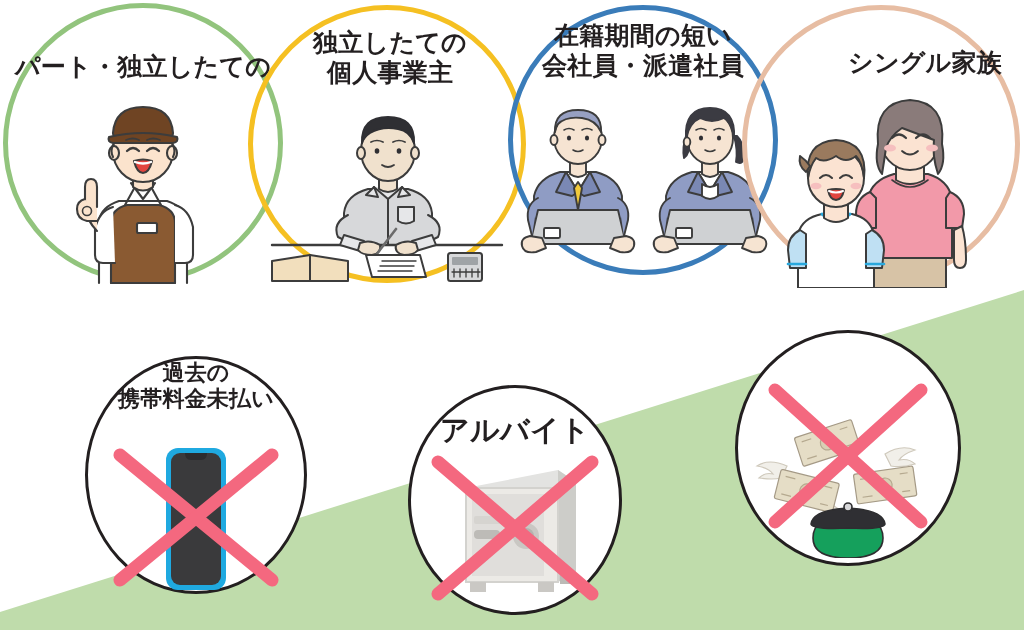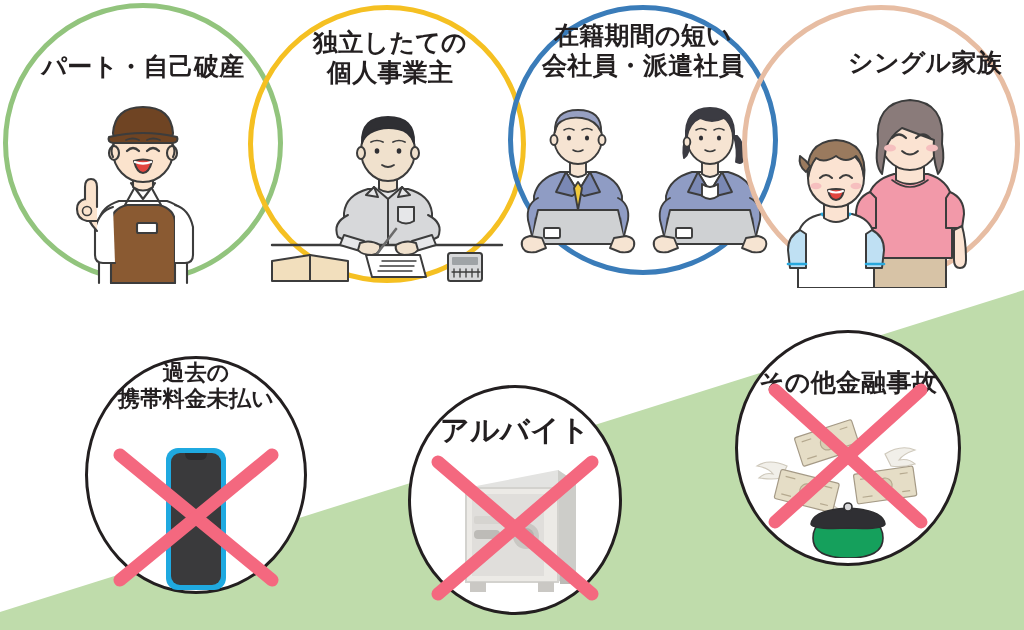--- a/index.html
+++ b/index.html
@@ -58,21 +58,21 @@
 <body>
 
 <div id="canvas">
 
   <svg class="bg-wedge" viewBox="0 0 1024 630" preserveAspectRatio="none" aria-hidden="true">
     <polygon id="wedge" points="0,612 1024,290 1024,630 0,630" fill="#bfdcab"></polygon>
   </svg>
 
   <div class="circle ring-thin" style="left:3px; top:3px; width:280px; height:280px; border-width:5px; border-color:#92c47d; background:transparent;"></div>
 
-  <div class="cap-label t-top" style="left:3px; top:52px; width:280px;">パート・自己破産</div>
+  <div class="cap-label t-top" style="left:3px; top:52px; width:280px;">パート・独立したての</div>
 
   <svg class="art" style="left:3px; top:95px; width:280px; height:190px;" viewBox="0 0 280 190">
     <g stroke="#3c3c3c" stroke-width="2.1" stroke-linejoin="round" stroke-linecap="round" fill="none">
 
       <path d="M108 188 L108 128 Q108 114 124 110 L156 110 Q172 114 172 128 L172 188 Z" fill="#8a5a32" stroke="#3c3c3c"></path>
 
       <path d="M96 188 L96 126 Q98 112 116 106 L164 106 Q182 112 184 126 L184 188" fill="#ffffff"></path>
       <path d="M108 188 L108 128 Q108 114 124 110 L156 110 Q172 114 172 128 L172 188 Z" fill="#8a5a32"></path>
 
       <path d="M122 110 L133 90" fill="none"></path>
@@ -361,21 +361,20 @@
 
   <svg class="xmark" style="left:428px; top:452px; width:174px; height:152px;" viewBox="0 0 174 152">
     <g stroke="#f4687f" stroke-width="13" stroke-linecap="round">
       <line x1="10" y1="10" x2="164" y2="142" stroke="#f4687f"></line>
       <line x1="164" y1="10" x2="10" y2="142" stroke="#f4687f"></line>
     </g>
   </svg>
 
   <div class="circle ring-thin" style="left:735px; top:330px; width:226px; height:236px; border-width:3px; border-color:#231f20; background:#ffffff;"></div>
 
-  <div class="cap-label" style="left:735px; top:368px; width:226px; font-size:25px;">その他金融事故</div>
 
   <svg class="art" style="left:735px; top:408px; width:226px; height:150px;" viewBox="0 0 226 150">
     <g stroke="#b9b0a0" stroke-width="1.2">
 
       <g fill="#f1efe9" stroke="#cfc9bc">
         <path d="M52 58 Q34 50 22 58 Q34 60 38 66 Q30 64 24 70 Q38 72 46 70 Z"></path>
         <path d="M96 96 Q84 106 84 120 Q92 112 100 110 Q94 118 96 126 Q106 114 108 104 Z"></path>
         <path d="M150 46 Q166 36 180 42 Q168 46 164 52 Q174 50 180 56 Q166 60 156 58 Z"></path>
       </g>
 

